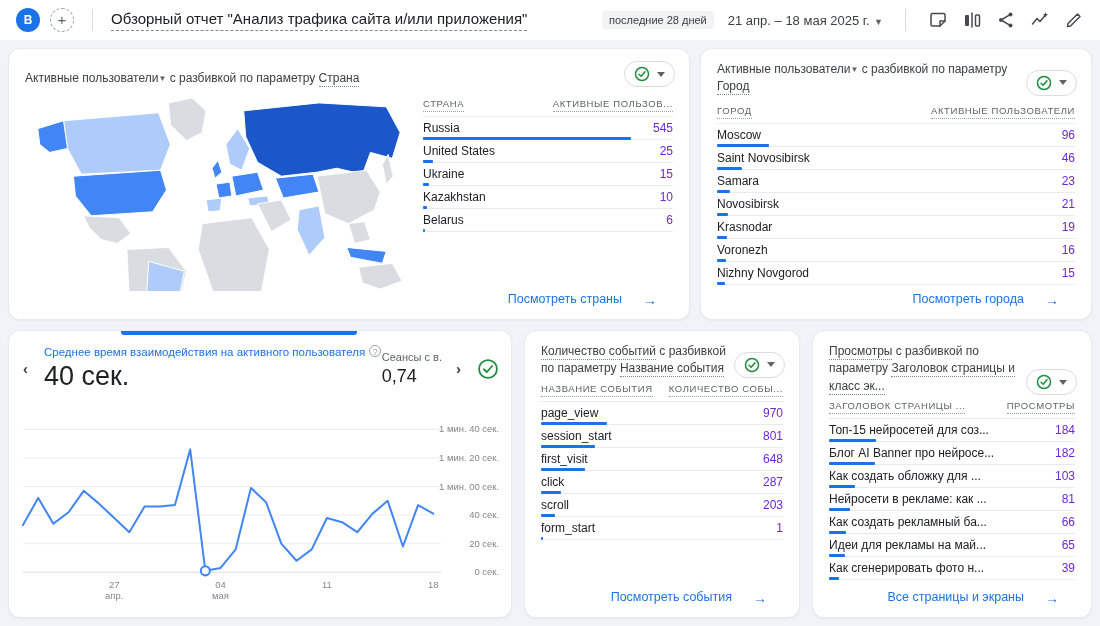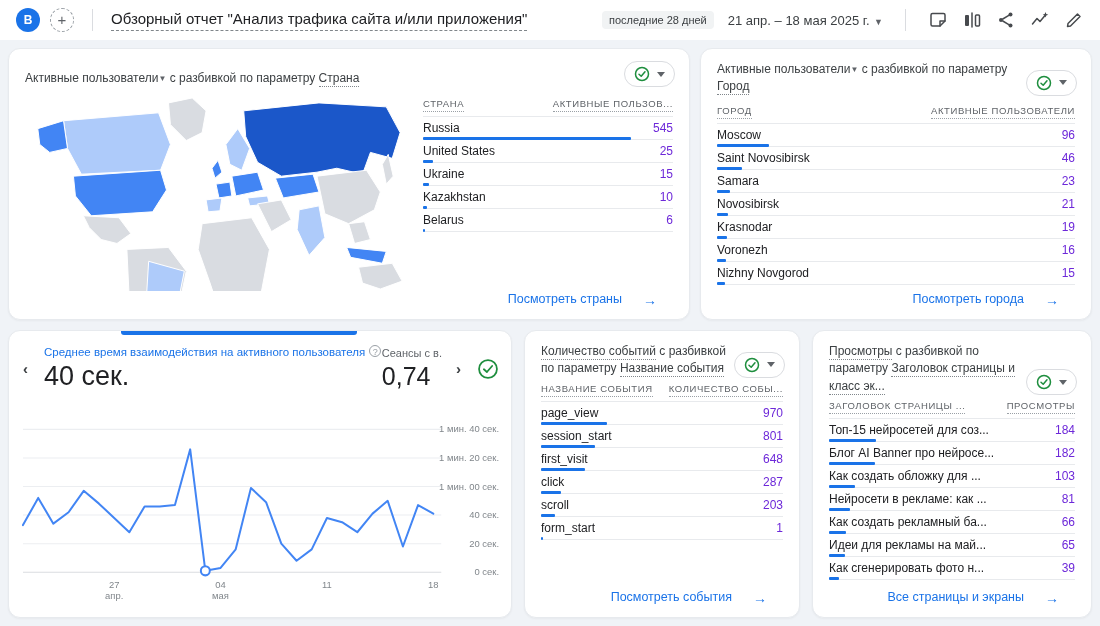--- a/index.html
+++ b/index.html
@@ -53,21 +53,21 @@
   
   .tabbar{position:absolute;top:0;left:112px;width:236px;height:4px;background:var(--accent);border-radius:0 0 3px 3px}
   .c-head{display:flex;align-items:center;padding:14px 12px 0 10px;gap:8px}
   .chev{color:#3c4043;font-size:15px;font-weight:bold;padding:4px;cursor:pointer;flex:none}
   .metric1{flex:1;min-width:0;margin-left:4px}
   .metric1 .mlabel{color:var(--accent);font-size:11.5px;white-space:nowrap}
   .help{display:inline-block;width:12px;height:12px;border:1px solid #9aa0a6;border-radius:50%;color:#9aa0a6;font-size:9px;line-height:12px;text-align:center;margin-left:4px;vertical-align:1px}
   .mvalue{font-size:27px;color:var(--txt);margin-top:3px}
   .metric2{flex:none;margin-right:2px}
   .metric2 .mlabel{color:var(--sub);font-size:11px;white-space:nowrap}
-  .metric2 .mvalue{font-size:25px}
+  .metric2 .mvalue{font-size:18px}
   .gwrap{flex:none;margin-left:4px}
   #chartbox{position:absolute;left:6px;right:6px;top:80px;bottom:6px}
   #chartbox svg{width:100%;height:100%}
 </style>
 </head>
 <body>
 
 <div class="topbar">
   <div class="avatar">B</div>
   <div class="addbtn">+</div>

